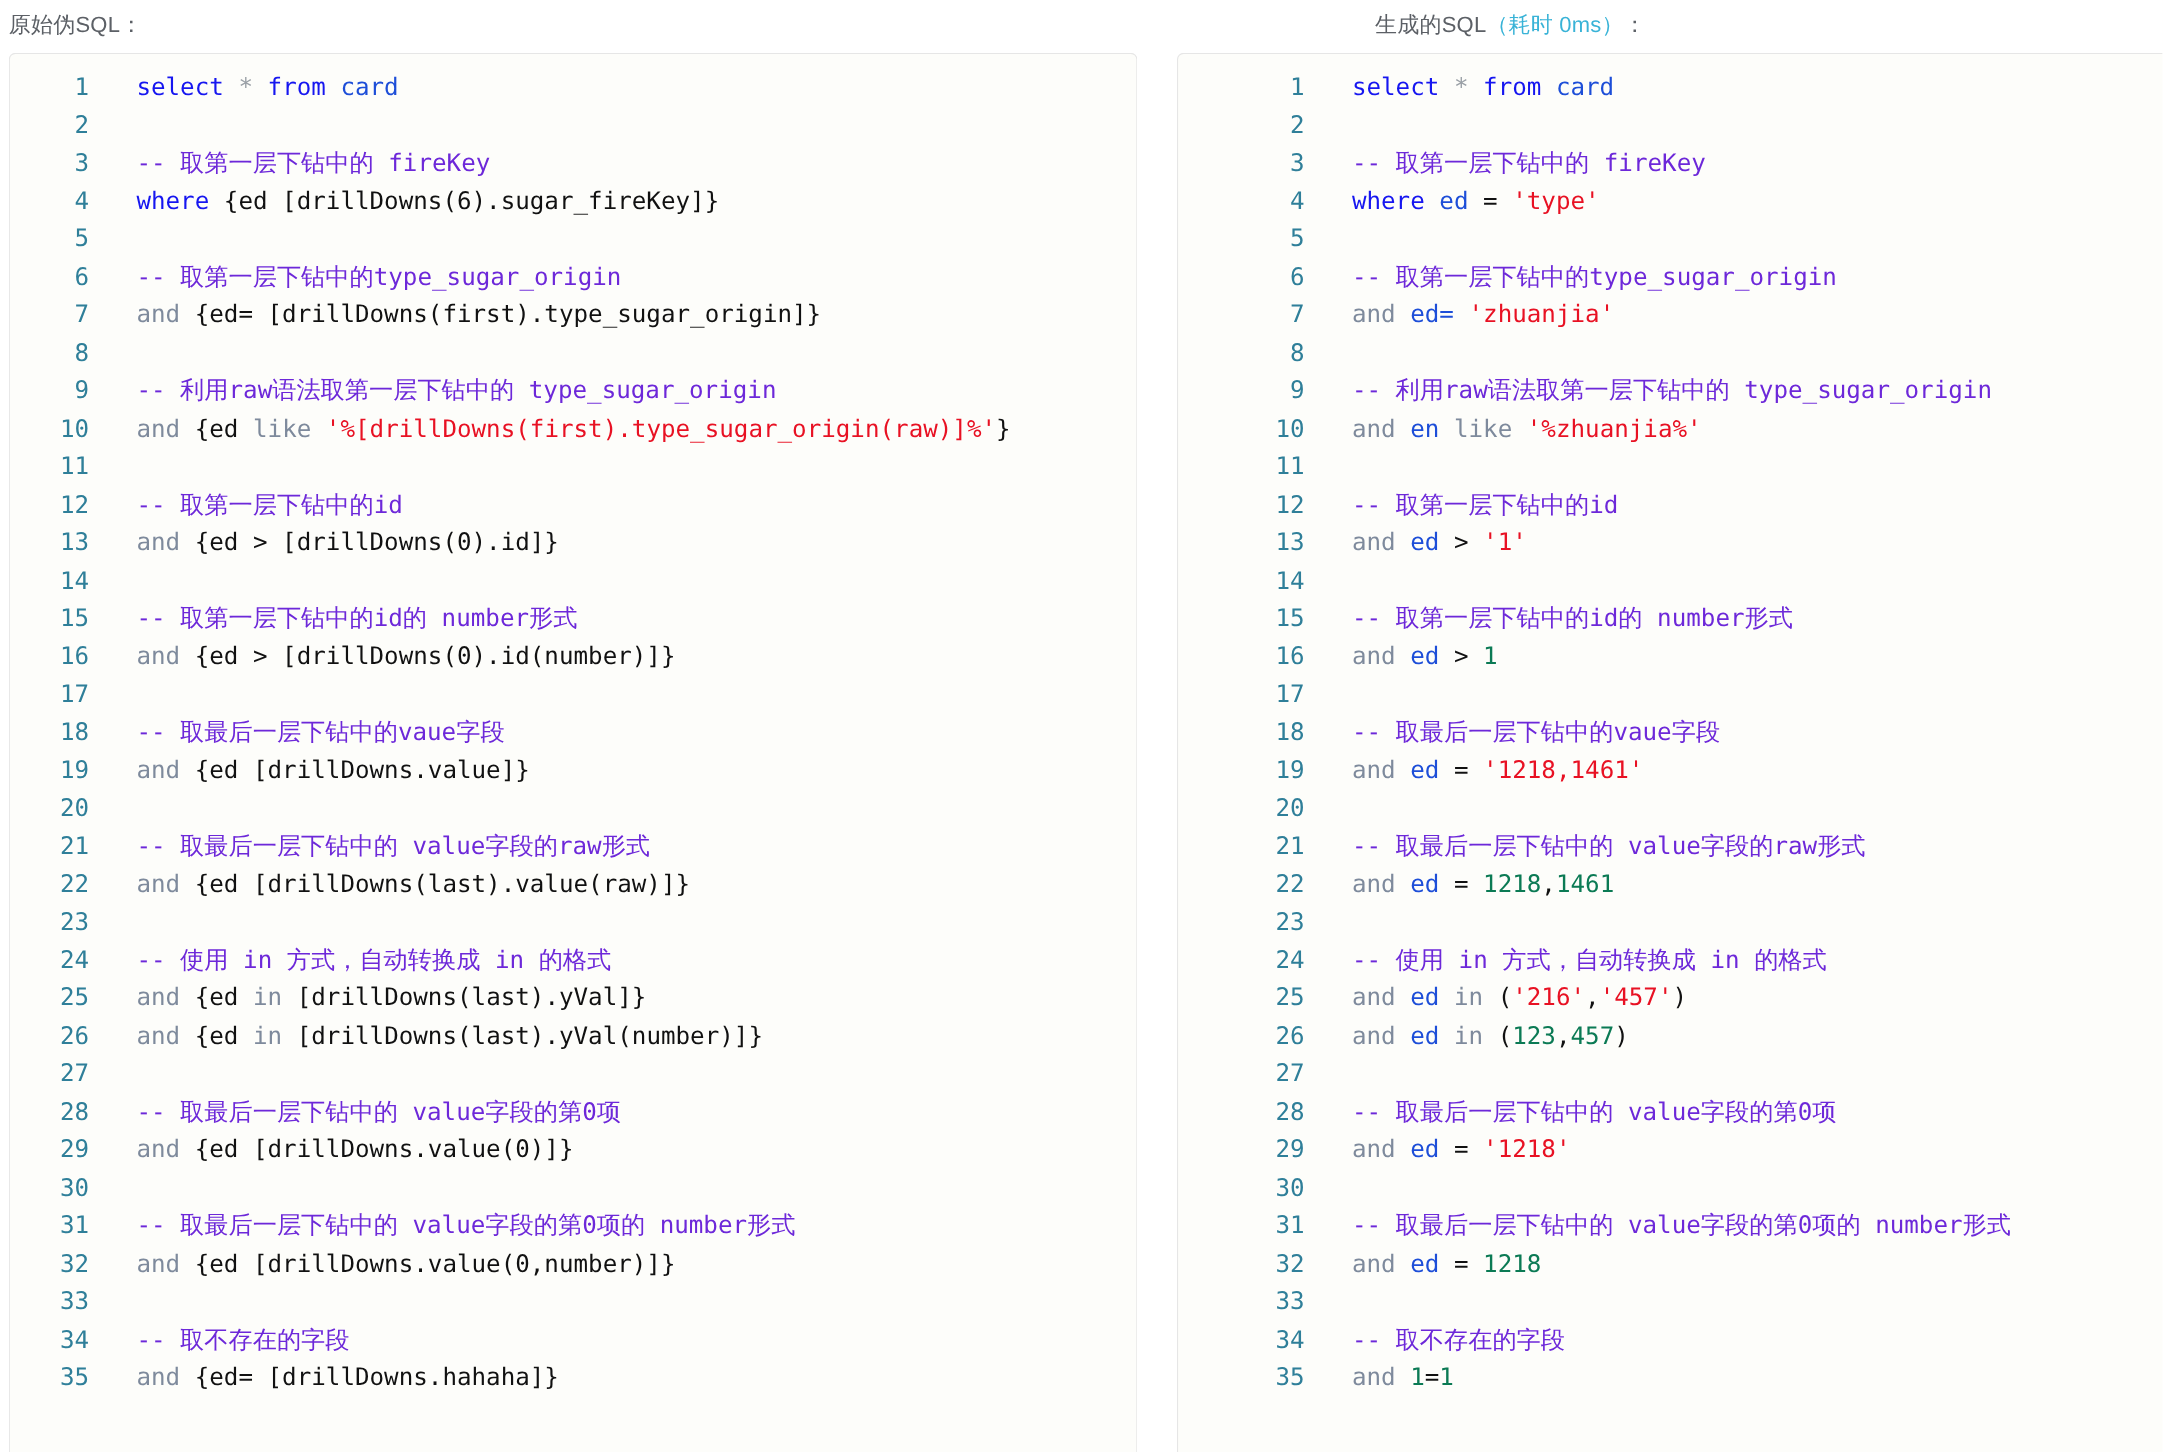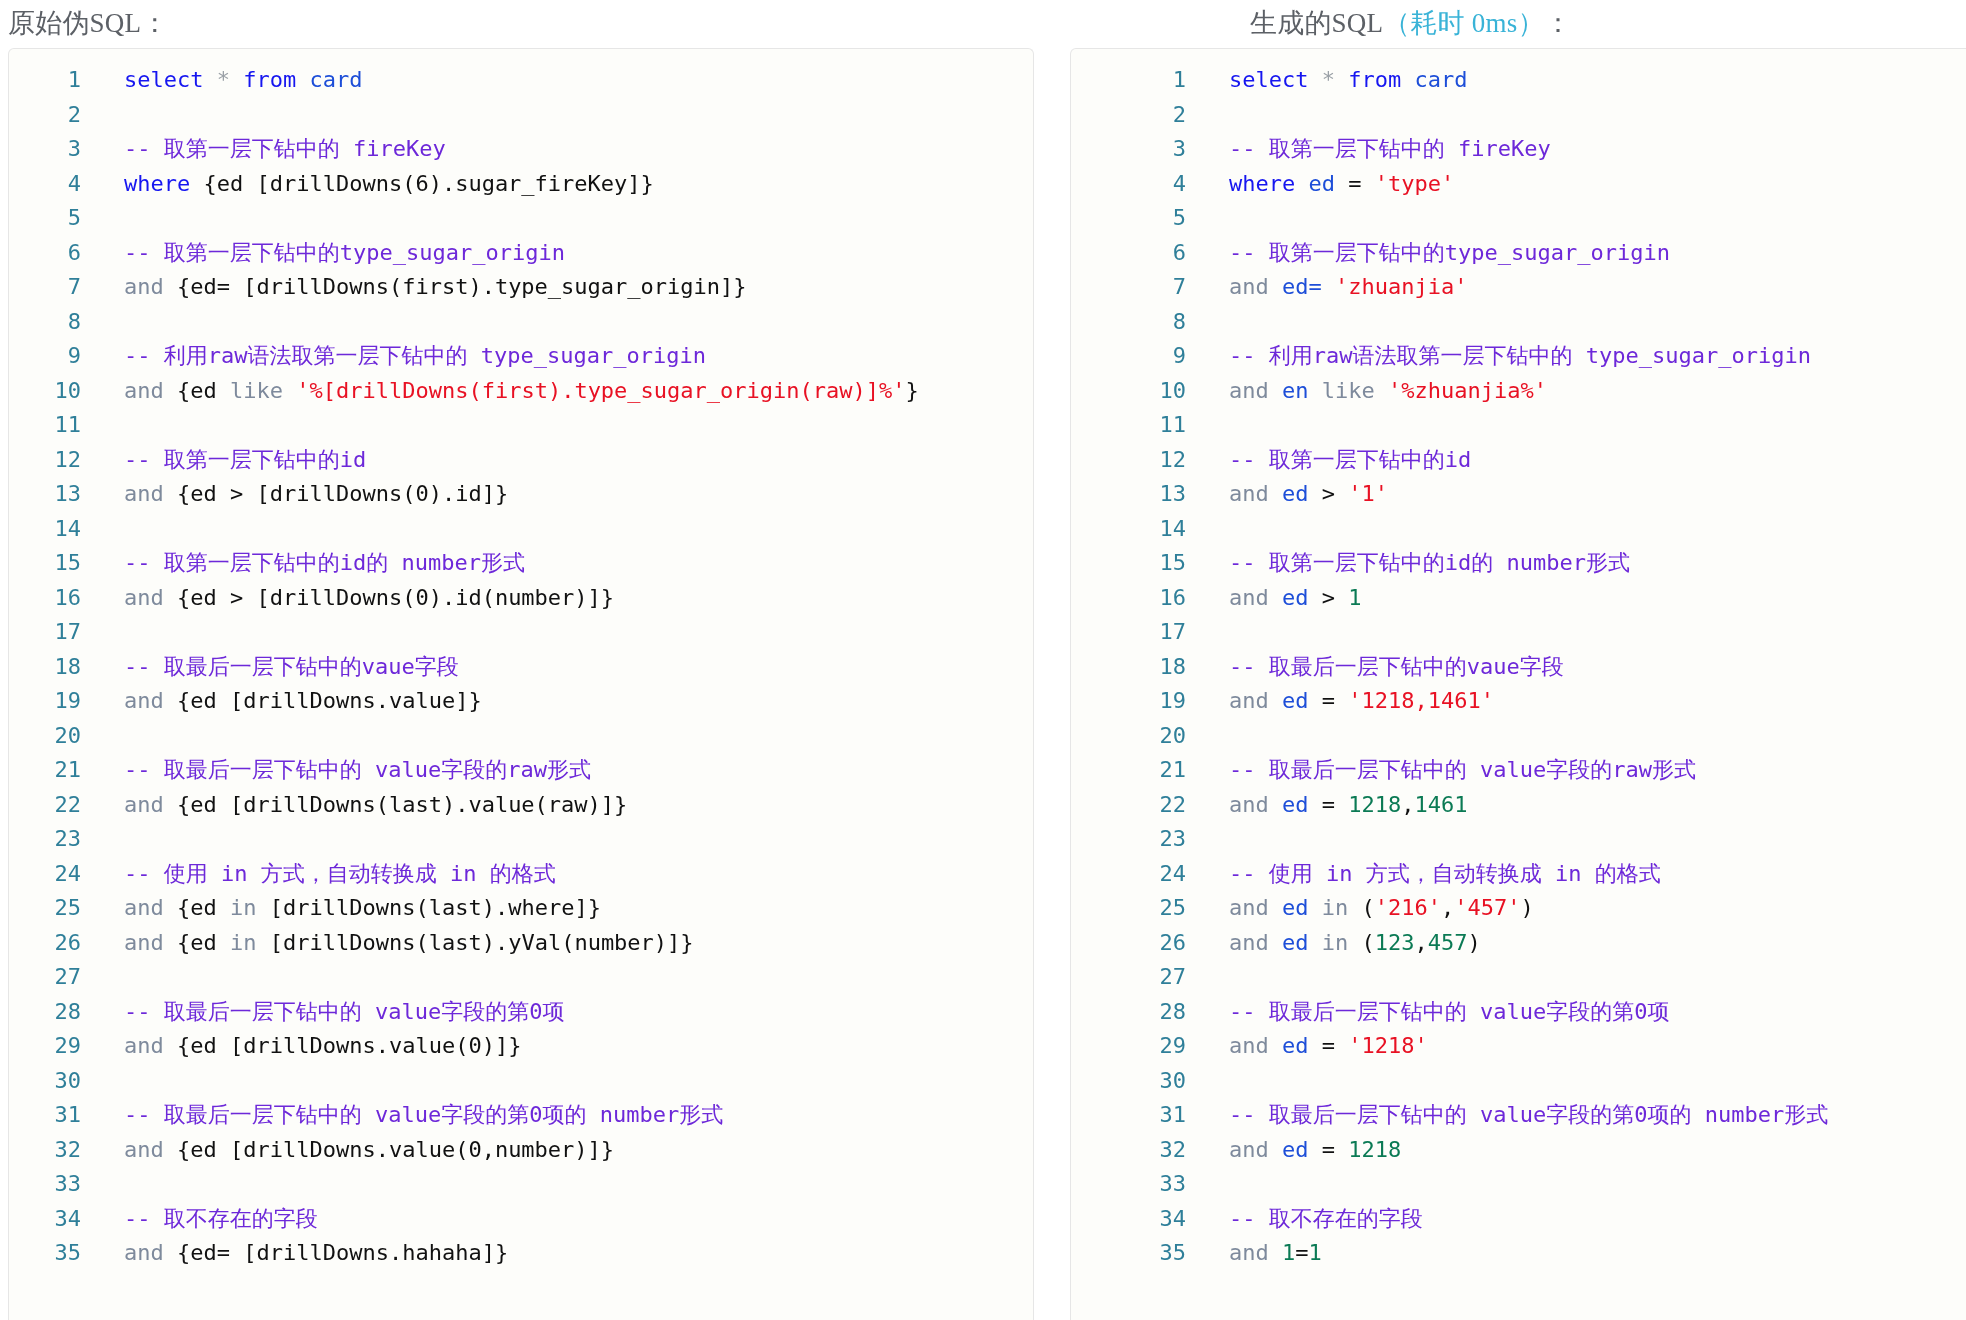--- a/index.html
+++ b/index.html
@@ -34,22 +34,22 @@
     padding-left: 8px;
   }
   .panel-right {
     width: 896px;
     flex: 0 0 896px;
     padding-left: 0;
     overflow: hidden;
   }
 
   .panel-title {
-    font-family: Liberation Serif, serif;
-    font-size: 27px;
+    font-family: Liberation Sans, sans-serif;
+    font-size: 20px;
     line-height: 34px;
     color: #5c6066;
     white-space: nowrap;
     padding: 6px 0 8px 0;
     letter-spacing: 0.2px;
   }
   .panel-left .panel-title { padding-left: 0px; }
   .panel-right .panel-title { padding-left: 180px; }
 
   .title-accent {
@@ -144,21 +144,21 @@
           <div class="code-line"><span class="ln">15</span><span class="code-text"><span class="t-cmt">-- 取第一层下钻中的id的 number形式</span></span></div>
           <div class="code-line"><span class="ln">16</span><span class="code-text"><span class="t-kw2">and</span><span> </span><span class="t-op">{ed &gt; [drillDowns(0).id(number)]}</span></span></div>
           <div class="code-line"><span class="ln">17</span><span class="code-text"></span></div>
           <div class="code-line"><span class="ln">18</span><span class="code-text"><span class="t-cmt">-- 取最后一层下钻中的vaue字段</span></span></div>
           <div class="code-line"><span class="ln">19</span><span class="code-text"><span class="t-kw2">and</span><span> </span><span class="t-op">{ed [drillDowns.value]}</span></span></div>
           <div class="code-line"><span class="ln">20</span><span class="code-text"></span></div>
           <div class="code-line"><span class="ln">21</span><span class="code-text"><span class="t-cmt">-- 取最后一层下钻中的 value字段的raw形式</span></span></div>
           <div class="code-line"><span class="ln">22</span><span class="code-text"><span class="t-kw2">and</span><span> </span><span class="t-op">{ed [drillDowns(last).value(raw)]}</span></span></div>
           <div class="code-line"><span class="ln">23</span><span class="code-text"></span></div>
           <div class="code-line"><span class="ln">24</span><span class="code-text"><span class="t-cmt">-- 使用 in 方式，自动转换成 in 的格式</span></span></div>
-          <div class="code-line"><span class="ln">25</span><span class="code-text"><span class="t-kw2">and</span><span> </span><span class="t-op">{ed</span><span> </span><span class="t-kw2">in</span><span> </span><span class="t-op">[drillDowns(last).where]}</span></span></div>
+          <div class="code-line"><span class="ln">25</span><span class="code-text"><span class="t-kw2">and</span><span> </span><span class="t-op">{ed</span><span> </span><span class="t-kw2">in</span><span> </span><span class="t-op">[drillDowns(last).yVal]}</span></span></div>
           <div class="code-line"><span class="ln">26</span><span class="code-text"><span class="t-kw2">and</span><span> </span><span class="t-op">{ed</span><span> </span><span class="t-kw2">in</span><span> </span><span class="t-op">[drillDowns(last).yVal(number)]}</span></span></div>
           <div class="code-line"><span class="ln">27</span><span class="code-text"></span></div>
           <div class="code-line"><span class="ln">28</span><span class="code-text"><span class="t-cmt">-- 取最后一层下钻中的 value字段的第0项</span></span></div>
           <div class="code-line"><span class="ln">29</span><span class="code-text"><span class="t-kw2">and</span><span> </span><span class="t-op">{ed [drillDowns.value(0)]}</span></span></div>
           <div class="code-line"><span class="ln">30</span><span class="code-text"></span></div>
           <div class="code-line"><span class="ln">31</span><span class="code-text"><span class="t-cmt">-- 取最后一层下钻中的 value字段的第0项的 number形式</span></span></div>
           <div class="code-line"><span class="ln">32</span><span class="code-text"><span class="t-kw2">and</span><span> </span><span class="t-op">{ed [drillDowns.value(0,number)]}</span></span></div>
           <div class="code-line"><span class="ln">33</span><span class="code-text"></span></div>
           <div class="code-line"><span class="ln">34</span><span class="code-text"><span class="t-cmt">-- 取不存在的字段</span></span></div>
           <div class="code-line"><span class="ln">35</span><span class="code-text"><span class="t-kw2">and</span><span> </span><span class="t-op">{ed= [drillDowns.hahaha]}</span></span></div>

